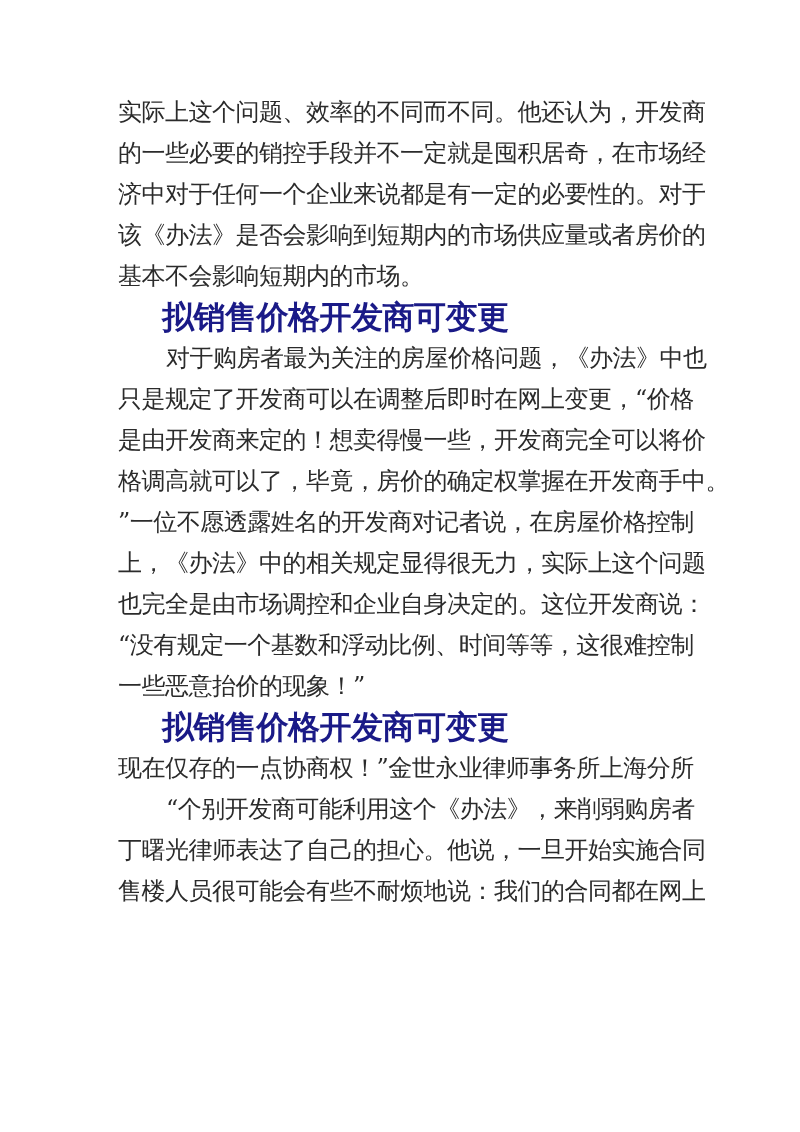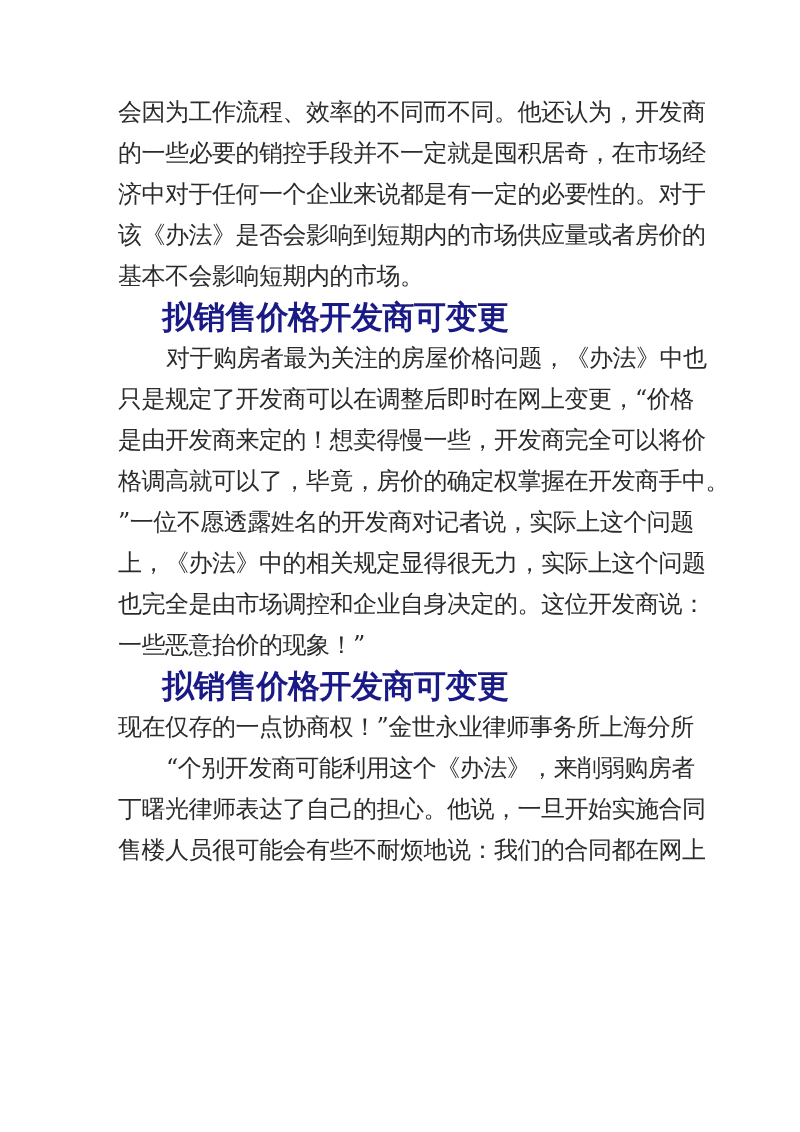--- a/index.html
+++ b/index.html
@@ -43,37 +43,38 @@
     color: var(--heading-color);
     font-family: "DejaVu Sans", "Liberation Sans", sans-serif;
   }
 </style>
 </head>
 <body>
 
 <div class="doc">
 
   <div>
-    <div class="line">会因为工作流程、效率的不同而不同。他还认为，开发商</div>
+    <div class="line">实际上这个问题、效率的不同而不同。他还认为，开发商</div>
     <div class="line">的一些必要的销控手段并不一定就是囤积居奇，在市场经</div>
     <div class="line">济中对于任何一个企业来说都是有一定的必要性的。对于</div>
     <div class="line">该《办法》是否会影响到短期内的市场供应量或者房价的</div>
     <div class="line">基本不会影响短期内的市场。</div>
   </div>
 
   <div class="heading-line">拟销售价格开发商可变更</div>
 
   <div>
     <div class="line indent">对于购房者最为关注的房屋价格问题，《办法》中也</div>
     <div class="line">只是规定了开发商可以在调整后即时在网上变更，“价格</div>
     <div class="line">是由开发商来定的！想卖得慢一些，开发商完全可以将价</div>
     <div class="line">格调高就可以了，毕竟，房价的确定权掌握在开发商手中。</div>
-    <div class="line">”一位不愿透露姓名的开发商对记者说，实际上这个问题</div>
+    <div class="line">”一位不愿透露姓名的开发商对记者说，在房屋价格控制</div>
     <div class="line">上，《办法》中的相关规定显得很无力，实际上这个问题</div>
     <div class="line">也完全是由市场调控和企业自身决定的。这位开发商说：</div>
+    <div class="line">“没有规定一个基数和浮动比例、时间等等，这很难控制</div>
     <div class="line">一些恶意抬价的现象！”</div>
   </div>
 
   <div class="heading-line">拟销售价格开发商可变更</div>
 
   <div>
     <div class="line">现在仅存的一点协商权！”金世永业律师事务所上海分所</div>
     <div class="line indent">“个别开发商可能利用这个《办法》，来削弱购房者</div>
     <div class="line">丁曙光律师表达了自己的担心。他说，一旦开始实施合同</div>
     <div class="line">售楼人员很可能会有些不耐烦地说：我们的合同都在网上</div>

